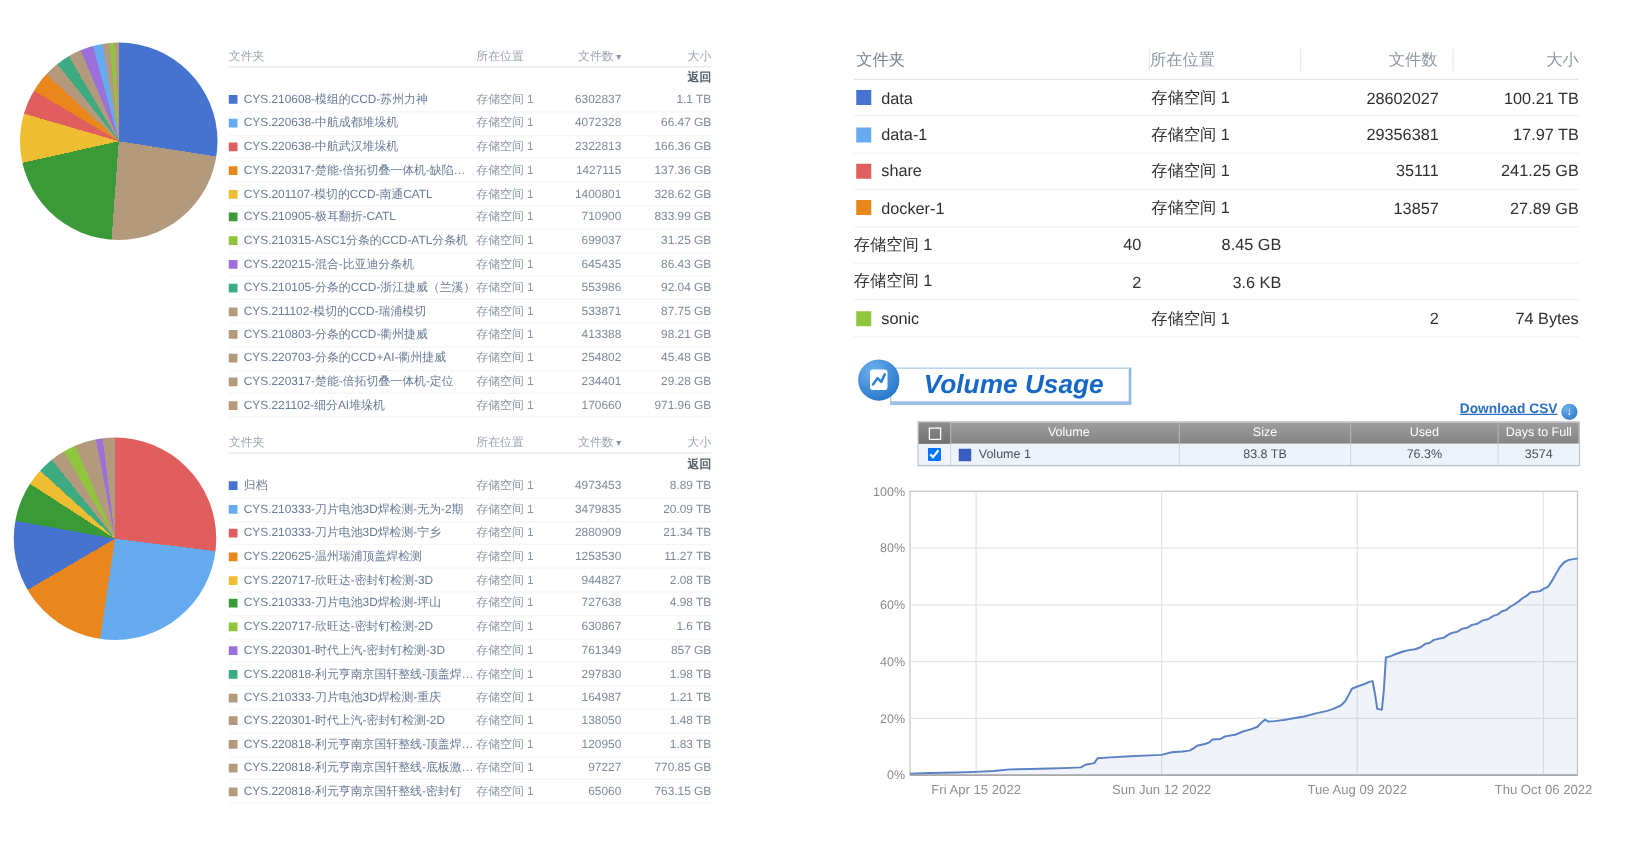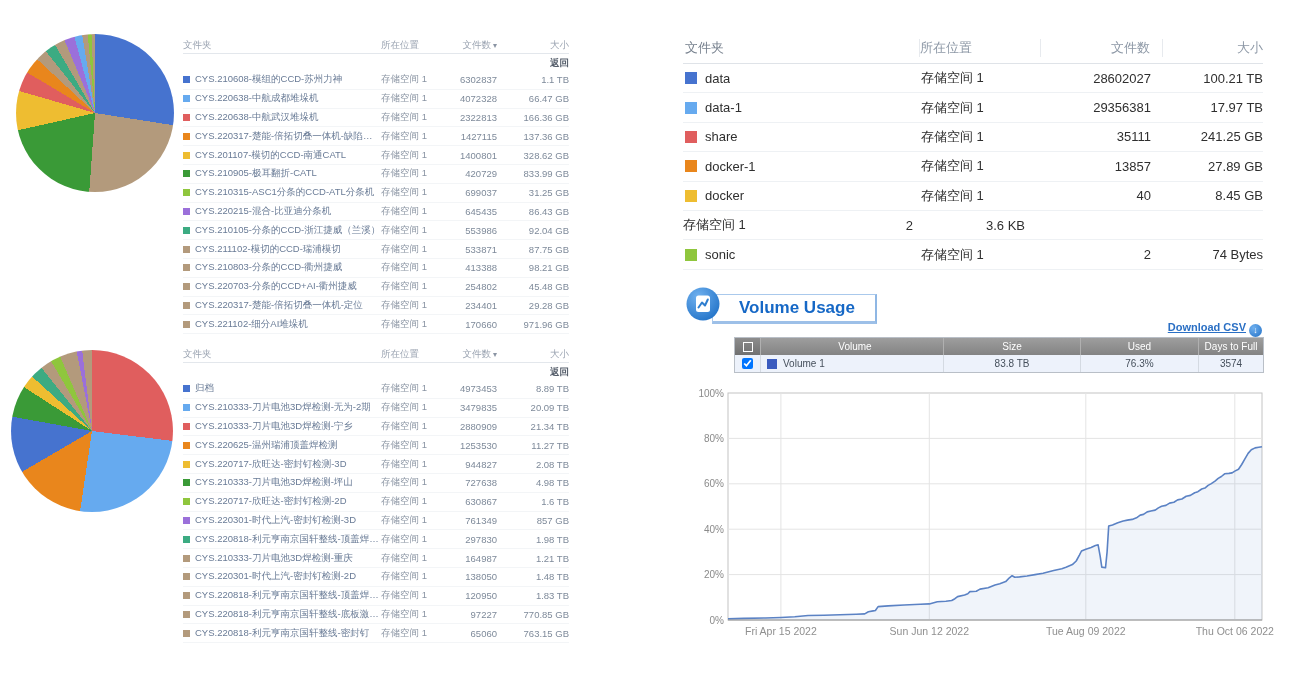--- a/index.html
+++ b/index.html
@@ -38,21 +38,21 @@
   .r-name .nm{overflow:hidden;white-space:nowrap;text-overflow:ellipsis;}
   .r-loc{width:120px;}
   .r-cnt{width:122px;text-align:right;padding-right:12px;box-sizing:border-box;}
   .r-sz{width:100px;text-align:right;}
   .rhead .r-name{color:#78828f;}
   .chip-b{width:12px;height:12px;margin-right:8px;flex:none;}
   
   #vu-icon{left:686px;top:287px;width:34px;height:34px;z-index:2;}
   #vu-titlebox{left:712px;top:294px;height:26px;line-height:26px;padding:0 20px 0 26px;
     background:#fff;border:1px solid #aac9ec;border-right:2px solid #8fb7e4;border-bottom:3px solid #9dc0e8;
-    color:#1668c6;font-weight:bold;font-size:17px;z-index:1;}
+    color:#1668c6;font-weight:bold;font-size:21px;z-index:1;font-style:italic;}
   #vu-csv{top:321px;left:1130px;width:132px;text-align:right;font-size:11px;}
   #vu-csv a{color:#2a6fc4;font-weight:bold;text-decoration:underline;cursor:pointer;}
   .csv-circle{display:inline-block;width:13px;height:13px;border-radius:50%;vertical-align:-2px;margin-left:3px;
     background:radial-gradient(circle at 35% 30%,#6fb0ef,#2270c6);color:#fff;font-size:9px;line-height:13px;
     text-align:center;font-weight:bold;}
   
   #vu-table{left:734px;top:337px;width:528px;border:1px solid #b9bfc7;font-size:10px;}
   .vt-head{display:flex;height:17px;line-height:17px;background:linear-gradient(#9e9e9e,#838383);color:#fff;text-align:center;}
   .vt-head .cell{border-right:1px solid #b0b0b0;box-sizing:border-box;}
   .vt-head .cb-col{background:linear-gradient(#8d8d8d,#707070);}
@@ -129,21 +129,21 @@
           <span class="c-loc">存储空间 1</span>
           <span class="c-cnt">1400801</span>
           <span class="c-sz">328.62 GB</span>
         </div>
         <div class="frow">
           <span class="c-name">
             <span class="chip-s" style="background: rgb(58, 154, 55);"></span>
             <span class="nm">CYS.210905-极耳翻折-CATL</span>
           </span>
           <span class="c-loc">存储空间 1</span>
-          <span class="c-cnt">420729</span>
+          <span class="c-cnt">710900</span>
           <span class="c-sz">833.99 GB</span>
         </div>
         <div class="frow">
           <span class="c-name">
             <span class="chip-s" style="background: rgb(143, 198, 61);"></span>
             <span class="nm">CYS.210315-ASC1分条的CCD-ATL分条机</span>
           </span>
           <span class="c-loc">存储空间 1</span>
           <span class="c-cnt">699037</span>
           <span class="c-sz">31.25 GB</span>
@@ -392,24 +392,20 @@
         <div class="rrow">
           <span class="r-name">
             <span class="chip-b" style="background: rgb(233, 134, 28);"></span>
             <span class="nm">docker-1</span>
           </span>
           <span class="r-loc">存储空间 1</span>
           <span class="r-cnt">13857</span>
           <span class="r-sz">27.89 GB</span>
         </div>
         <div class="rrow">
-          <span class="r-name">
-            <span class="chip-b" style="background: rgb(238, 189, 49);"></span>
-            <span class="nm">docker</span>
-          </span>
           <span class="r-loc">存储空间 1</span>
           <span class="r-cnt">40</span>
           <span class="r-sz">8.45 GB</span>
         </div>
         <div class="rrow">
           <span class="r-loc">存储空间 1</span>
           <span class="r-cnt">2</span>
           <span class="r-sz">3.6 KB</span>
         </div>
         <div class="rrow">

